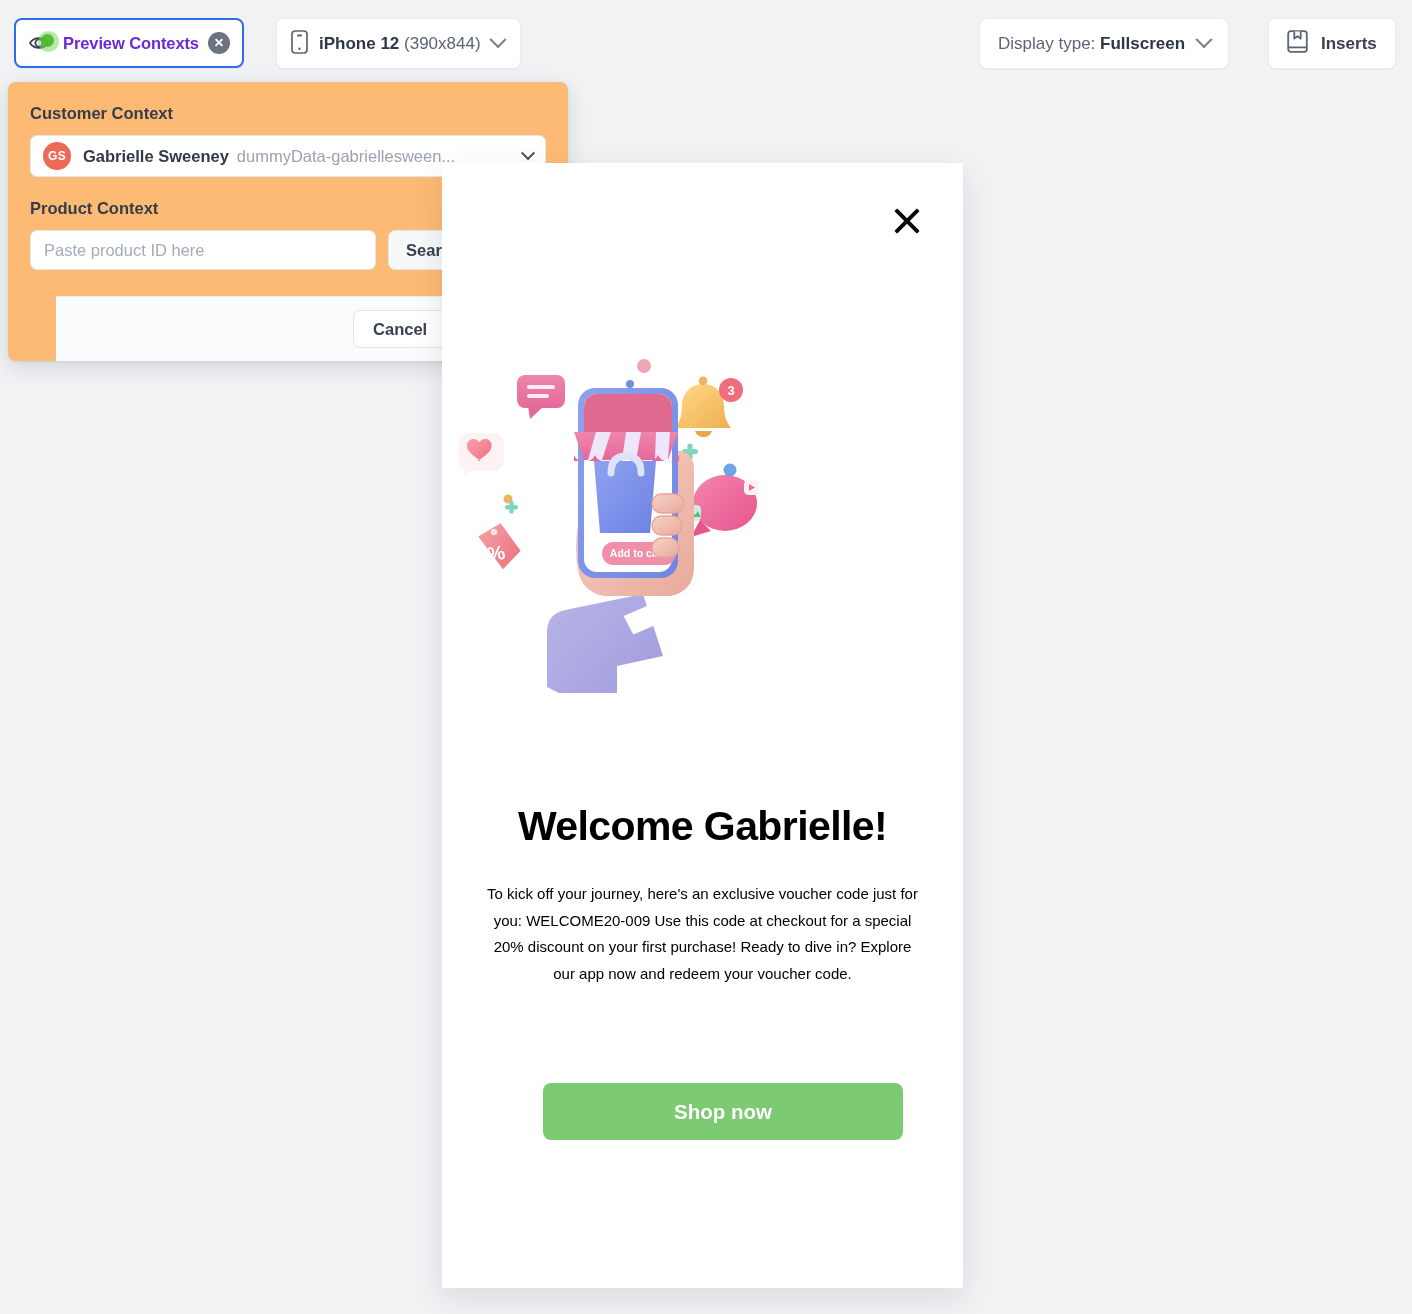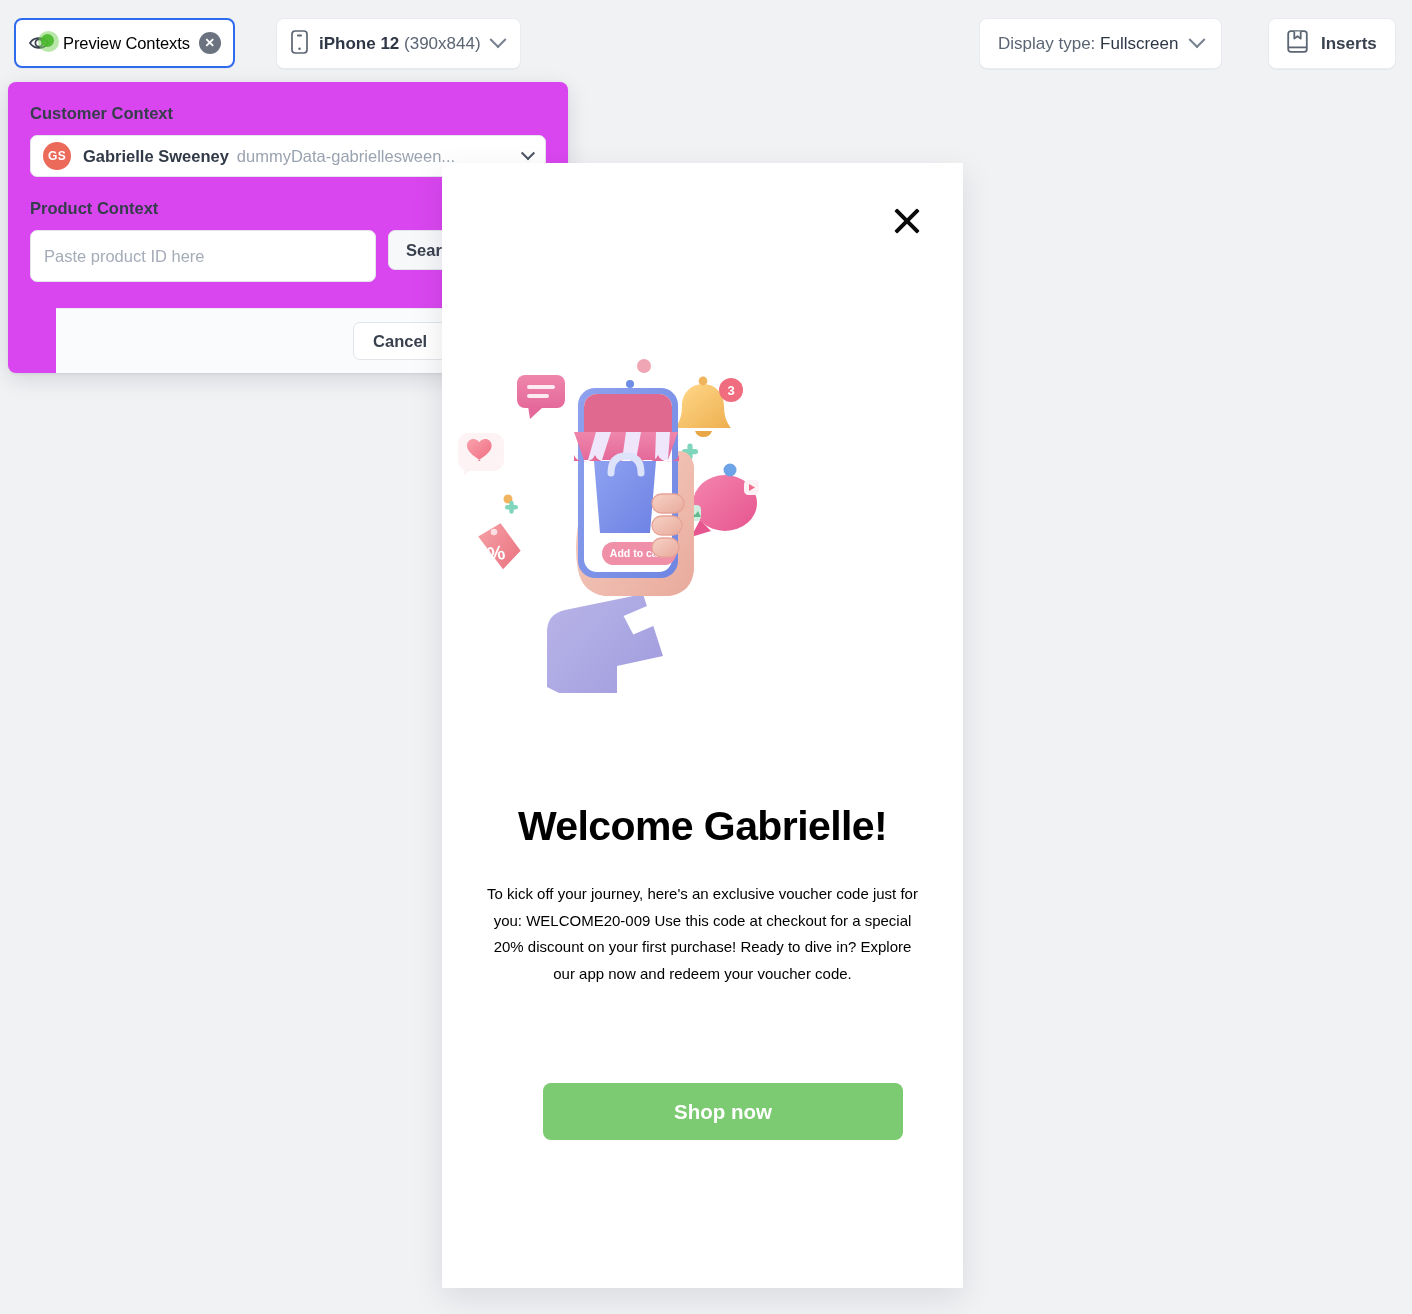--- a/index.html
+++ b/index.html
@@ -24,21 +24,21 @@
     border: 1px solid #e3e5e8;
     display: flex; align-items: center;
     box-shadow: 0 1px 1px rgba(16,24,40,.04);
   }
   .preview-contexts {
     left: 14px; top: 18px; height: 50px; padding: 0 12px;
     border: 2px solid #2f6bed;
     gap: 9px;
   }
   .pc-label {
-    font-size: 16.5px; font-weight: 400; color: #000000; letter-spacing: -0.1px;
+    font-size: 16.5px; font-weight: 700; color: #6d28d9; letter-spacing: -0.1px;
   }
   .eye-wrap { position: relative; width: 26px; height: 20px; display:flex; align-items:center;}
   .green-blob {
     position: absolute; left: 10px; top: -2px; width: 21px; height: 21px;
     border-radius: 50%; background: #7dd462; opacity: .55;
   }
   .green-blob2 {
     position: absolute; left: 13px; top: 1px; width: 13px; height: 13px;
     border-radius: 50%; background: #49b82a; opacity: .9;
   }
@@ -58,32 +58,32 @@
   .chev {
     width: 12px; height: 12px; border-right: 2px solid #77808f; border-bottom: 2px solid #77808f;
     transform: rotate(45deg) translate(-3px,-3px); flex: none;
   }
 
   .display-type {
     left: 979px; top: 18px; height: 51px; padding: 0 18px; gap: 13px;
     border: 1px solid #eaecef;
   }
   .dt-text { font-size: 17px; color: #5c6573; }
-  .dt-text b { color: #2f3746; font-weight: 400; margin-top: 22px; }
+  .dt-text b { color: #2f3746; font-weight: 700; margin-top: 22px; }
 
   .inserts {
     left: 1268px; top: 18px; height: 51px; padding: 0 18px; gap: 13px;
     border: 1px solid #eaecef;
   }
   .ins-text { font-size: 17px; color: #3a4250; font-weight: 700; }
 
   
   .ctx-panel {
     position: absolute; left: 8px; top: 82px; width: 560px;
-    background: #d946ef; border-radius: 8px;
+    background: #fdba74; border-radius: 8px;
     box-shadow: 0 6px 22px rgba(16,24,40,.13), 0 1px 3px rgba(16,24,40,.07);
     overflow: hidden;
   }
   .ctx-body { padding: 22px 22px 26px 22px; }
   .ctx-label {
     font-size: 16.5px; font-weight: 700; color: #353d4b; margin-bottom: 12px;
   }
   .customer-select {
     height: 42px; border: 1px solid #e2e5e9; border-radius: 7px;
     display: flex; align-items: center; padding: 0 12px; gap: 12px;
@@ -100,21 +100,21 @@
   .cust-id {
     font-size: 16.5px; color: #9aa3b0; flex: 1; overflow: hidden;
     white-space: nowrap; text-overflow: ellipsis; margin-left: -4px;
   }
   .chev-d {
     width: 10px; height: 10px; border-right: 2px solid #4c5564; border-bottom: 2px solid #4c5564;
     transform: rotate(45deg) translate(-2px,-2px); flex: none;
   }
   .product-row { display: flex; gap: 12px; }
   .prod-input {
-    flex: 1; height: 52px; border: 1px solid #e2e5e9; border-radius: 7px;
+    flex: 1; height: 40px; border: 1px solid #e2e5e9; border-radius: 7px;
     padding: 0 13px; font-size: 16.5px; color: #333b49;
     font-family: "Liberation Sans", sans-serif; background: #fff; outline: none;
   }
   .prod-input::placeholder { color: #a4acb8; }
   .search-btn {
     height: 40px; padding: 0 17px; border: 1px solid #e2e5e9; border-radius: 7px;
     background: #f7f8fa; font-size: 16.5px; font-weight: 700; color: #39414f;
     font-family: "Liberation Sans", sans-serif; cursor: pointer; white-space: nowrap;
   }
   .ctx-footer {

